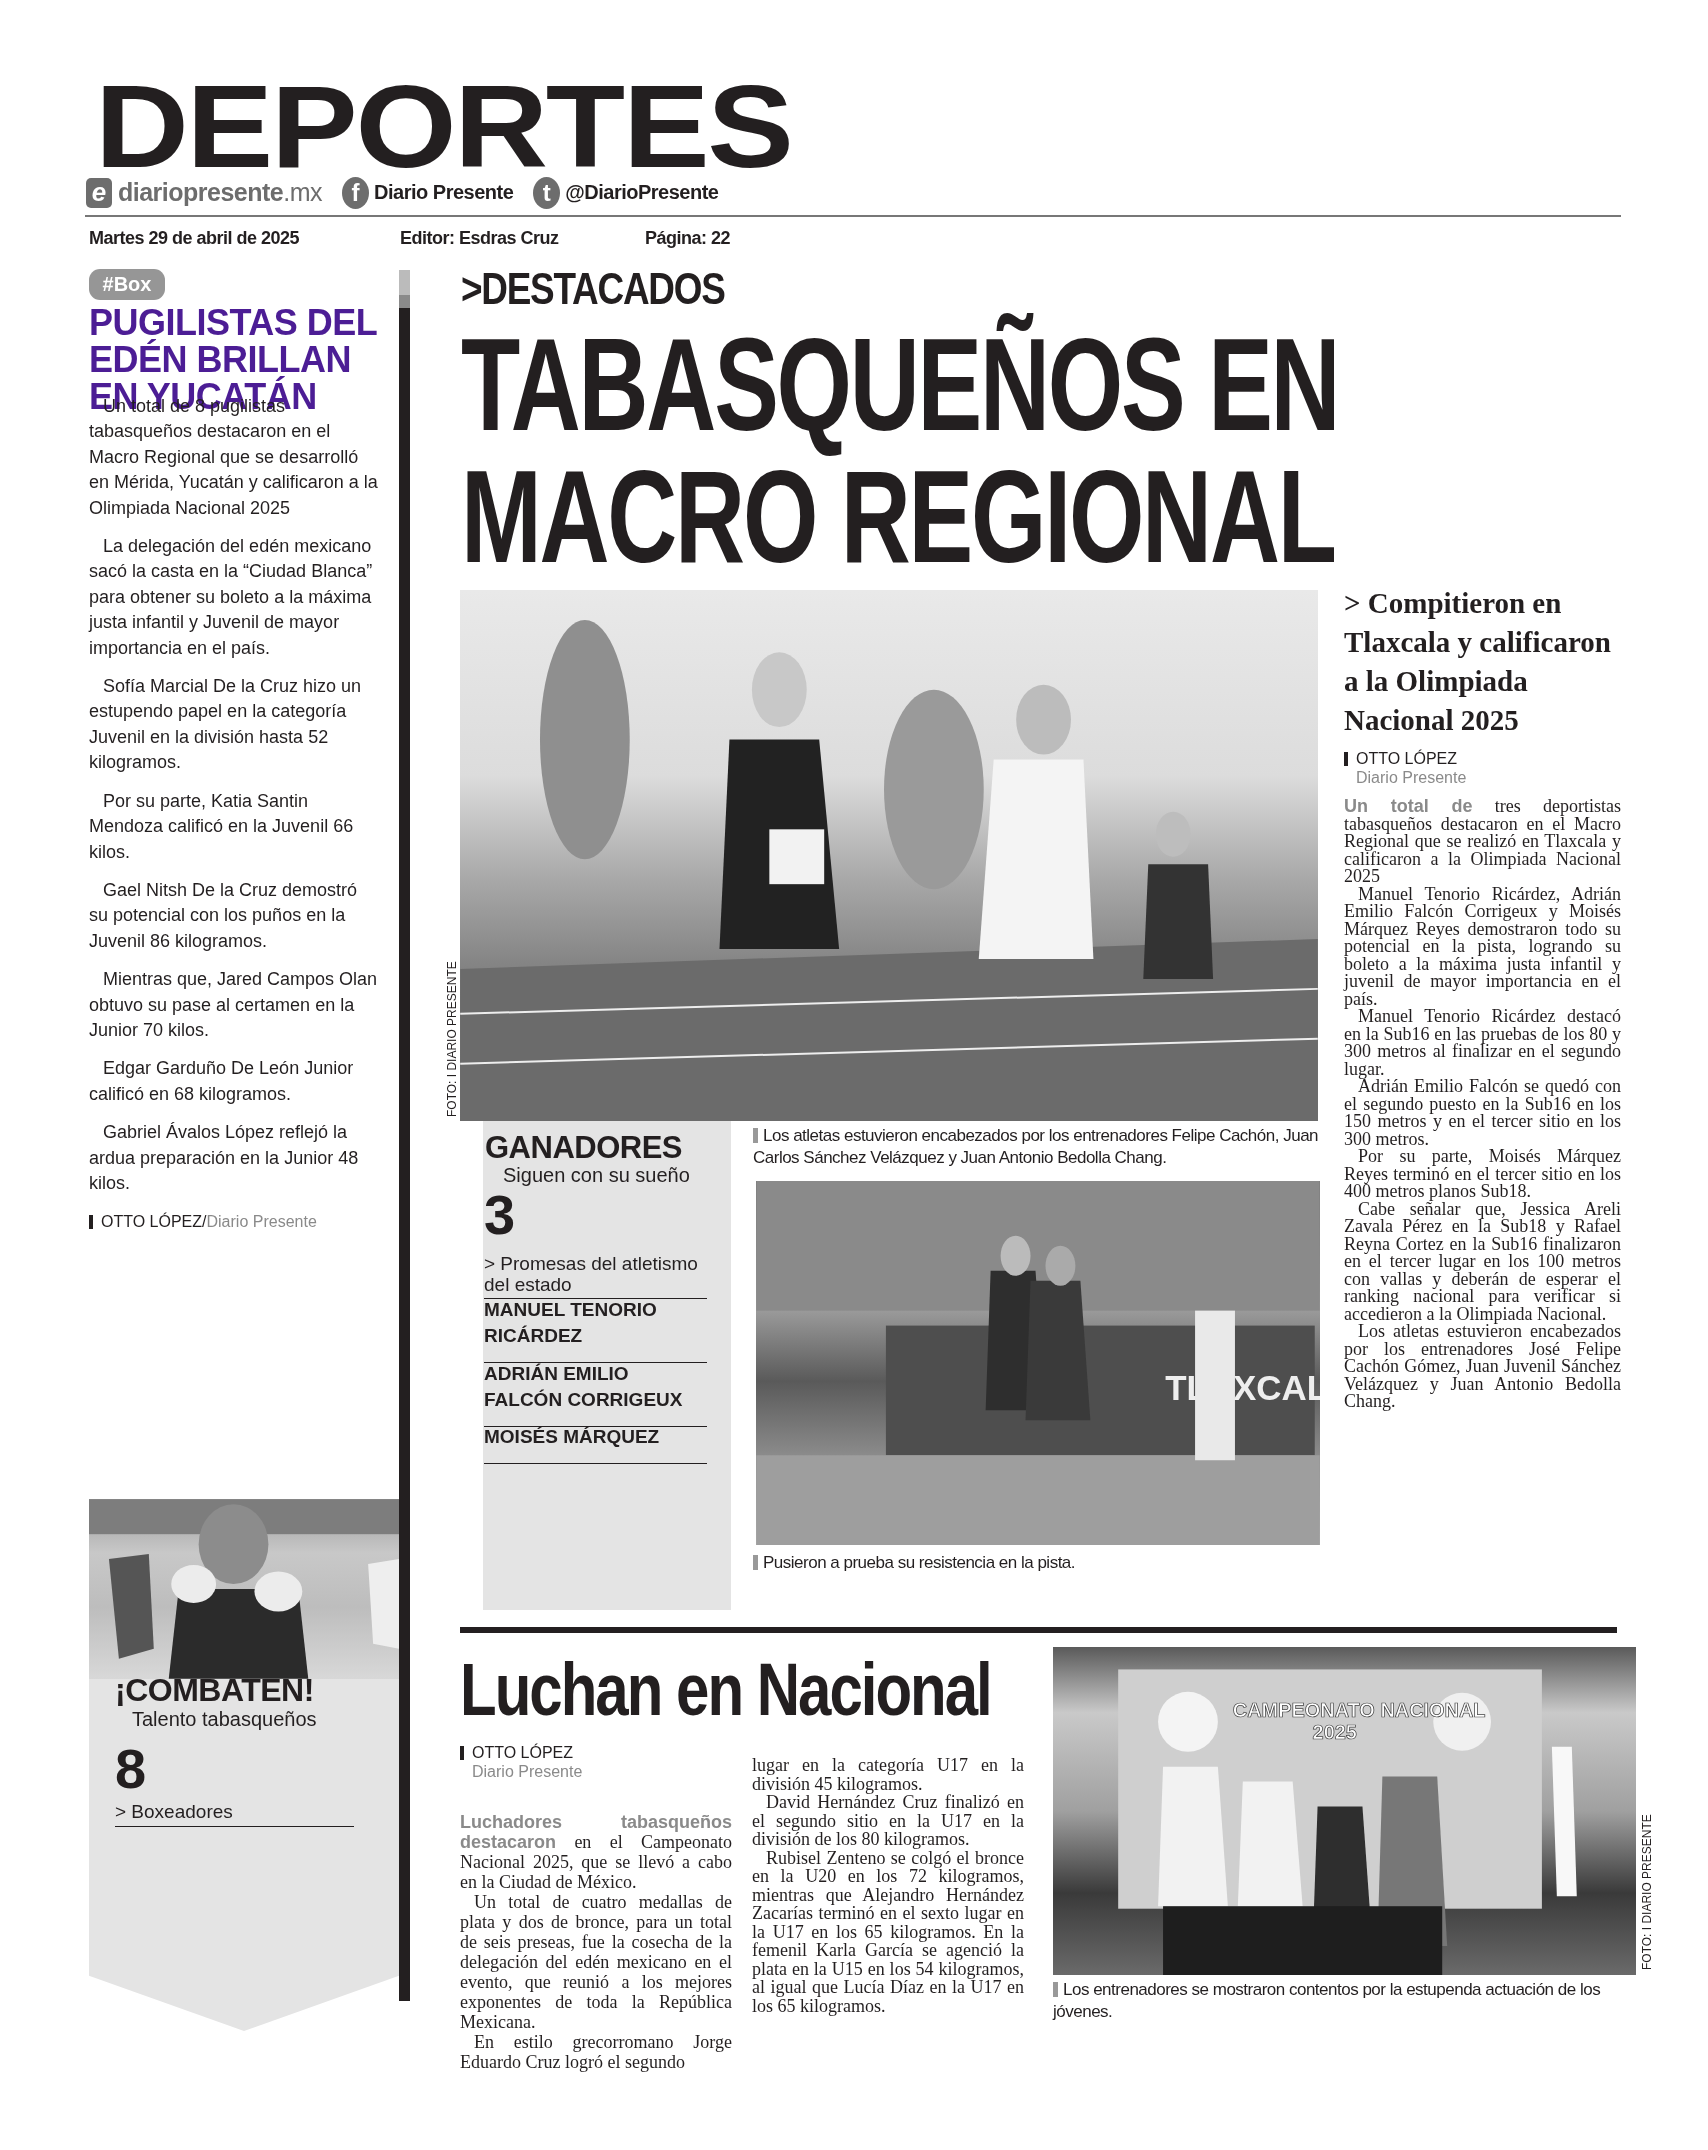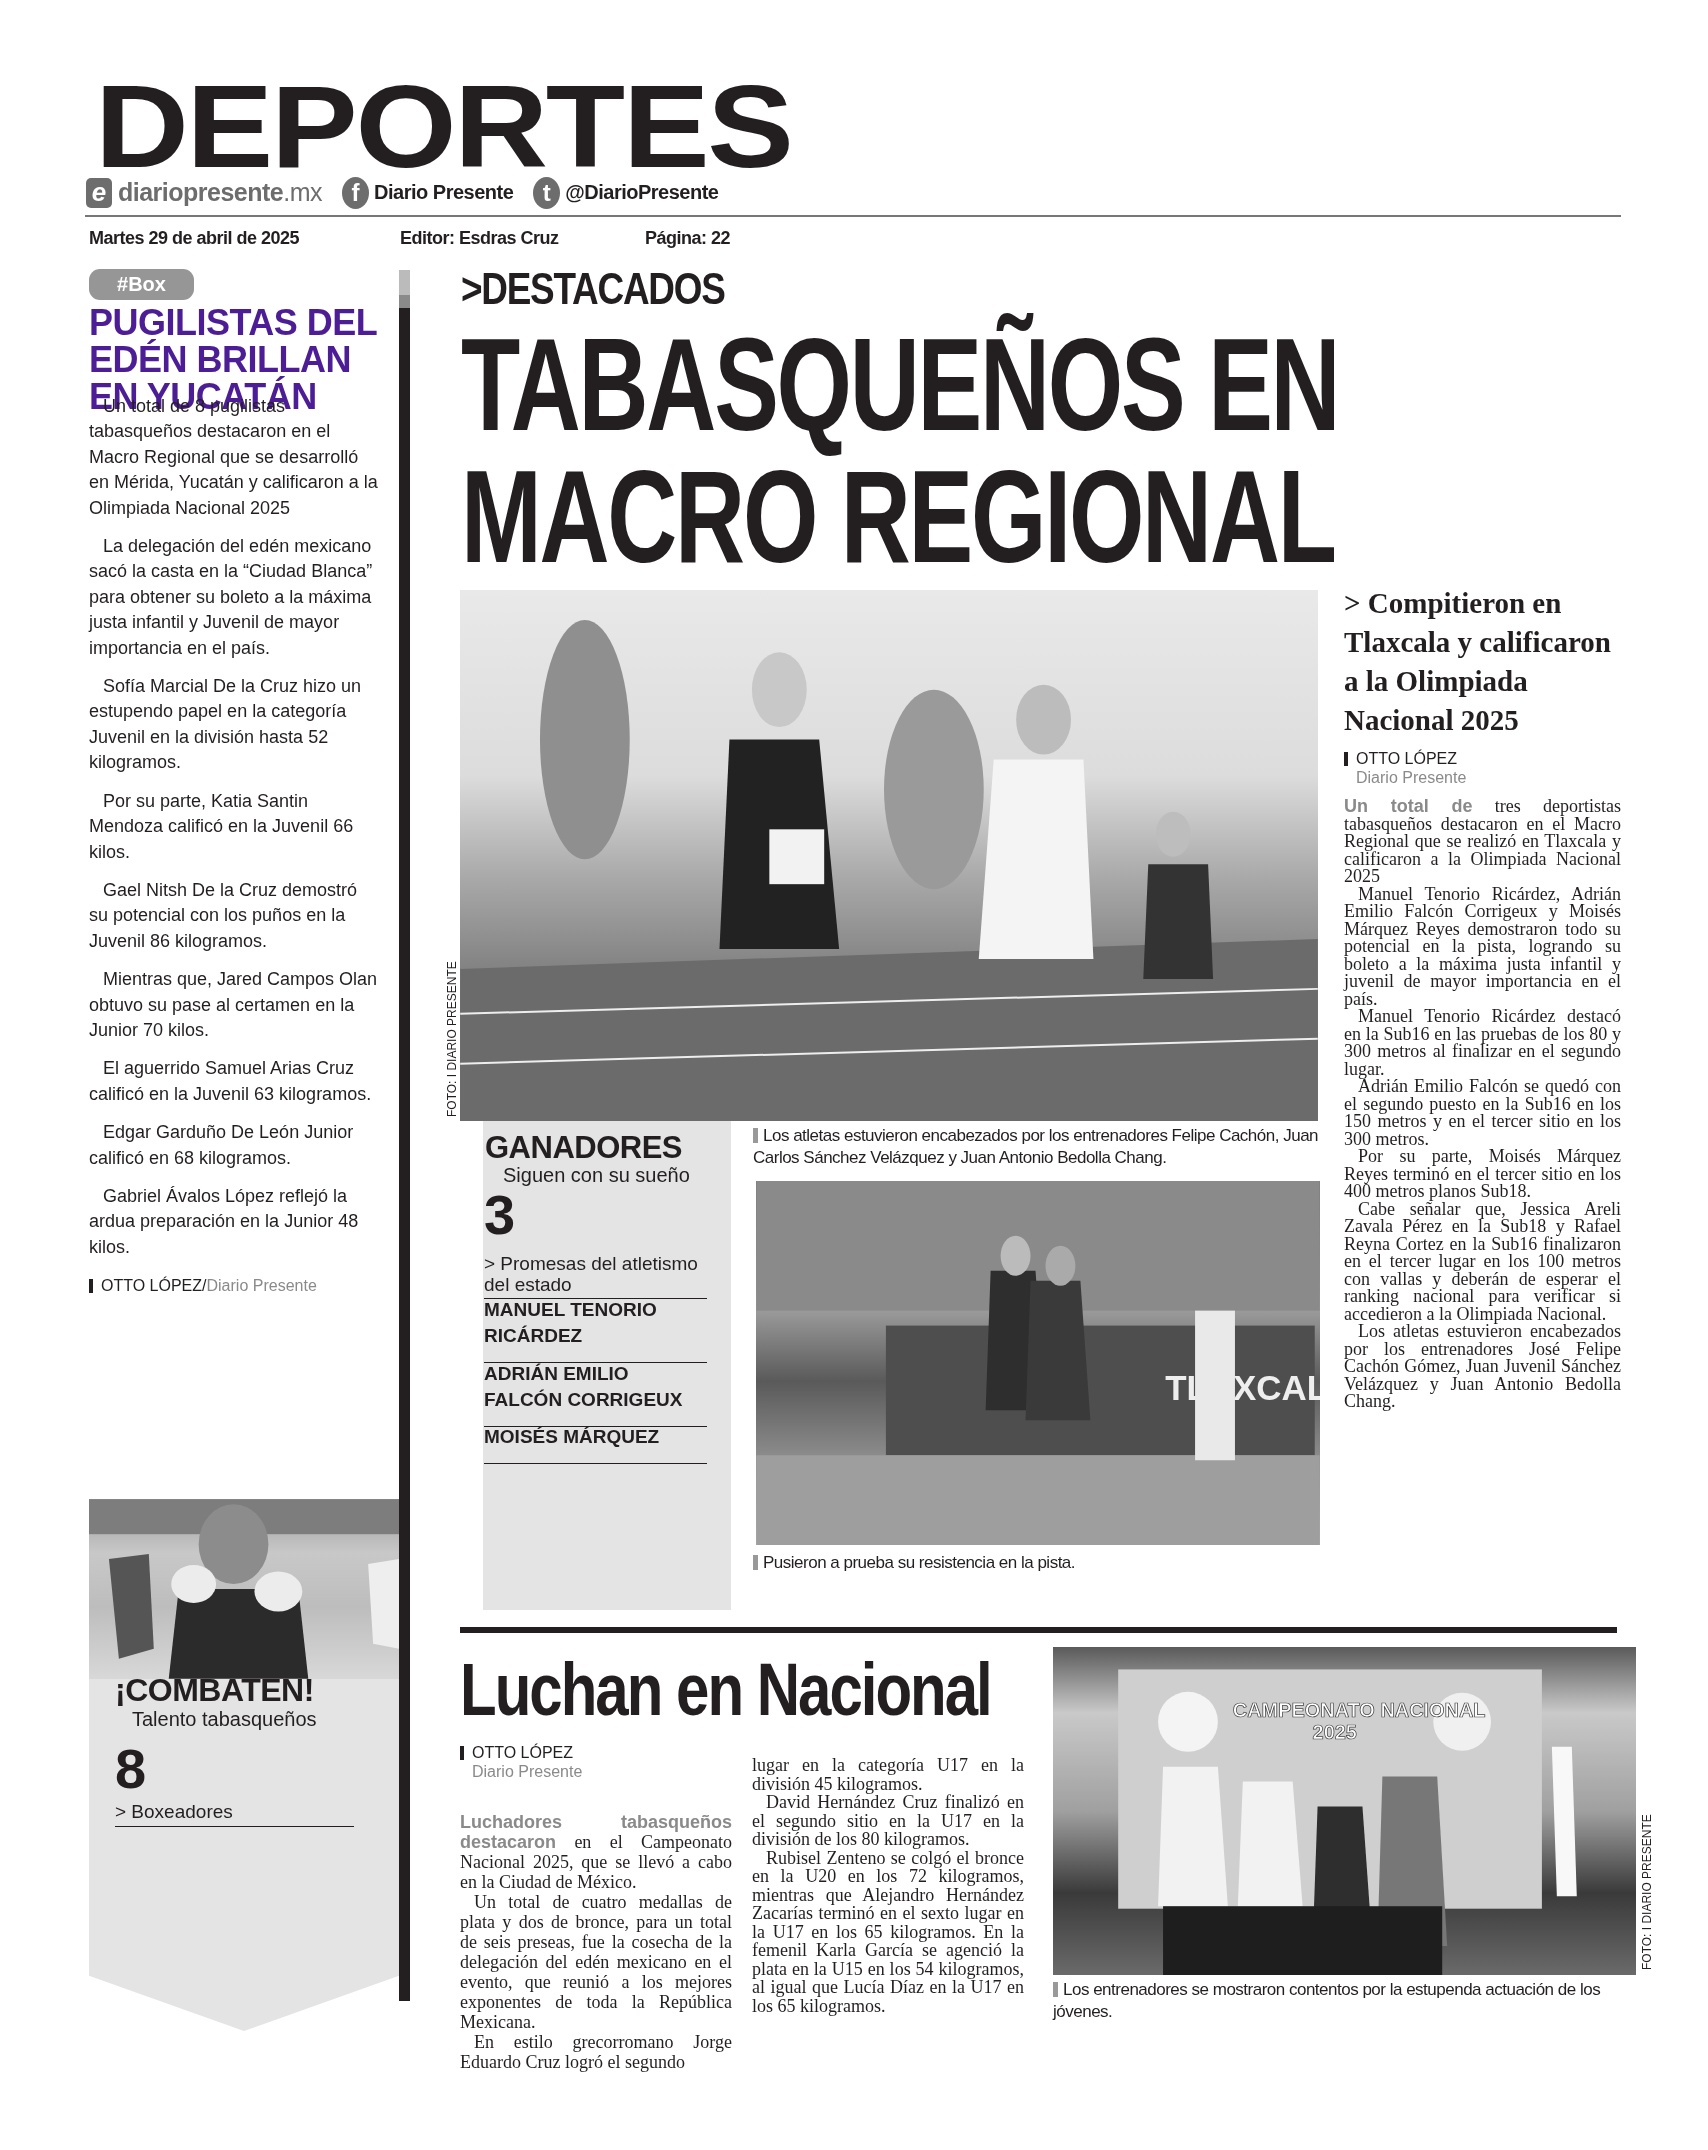--- a/index.html
+++ b/index.html
@@ -14,21 +14,21 @@
   .site-txt { font-size:25px; font-weight:bold; color:#6d6d6d; letter-spacing:-0.5px; }
   .site-txt .tld { font-weight:normal; }
   .fb { margin-left:20px; display:flex; align-items:center; gap:5px; }
   .circ { width:27px; height:32px; border-radius:50%; background:#6d6d6d; color:#fff; font-weight:bold; font-size:24px; display:flex; align-items:center; justify-content:center; }
   .soc-txt { font-size:20px; font-weight:bold; color:#231f20; letter-spacing:-0.5px; }
   .tw { margin-left:20px; display:flex; align-items:center; gap:5px; }
   .hr-top { top:215px; left:85px; width:1536px; height:2px; background:#777; }
   .dateline { top:228px; font-size:18px; font-weight:bold; color:#231f20; letter-spacing:-0.5px; }
 
   
-  .tag { left:89px; top:269px; width:105px; height:31px; background:#969696; border-radius:11px; color:#fff; font-weight:bold; font-size:20px; text-align:center; line-height:31px; }
+  .tag { left:89px; top:269px; width:76px; height:31px; background:#969696; border-radius:11px; color:#fff; font-weight:bold; font-size:20px; text-align:center; line-height:31px; }
   .left-head { left:89px; top:304px; width:299px; font-weight:900; font-size:36px; line-height:37px; letter-spacing:-0.5px; color:#4c1d95; }
   .left-body { left:89px; top:394px; width:289px; font-size:18px; line-height:25.4px; color:#231f20; }
   .left-body p { margin:0 0 13px 0; text-indent:14px; }
   .byline-left .bar, .bar { display:inline-block; width:4px; height:14px; background:#231f20; margin-right:8px; vertical-align:-1.5px; }
   .gray { color:#8a8a8a; }
 
   .vdivider { left:399px; top:270px; width:11px; height:1731px; background:#231f20; }
   .vdivider .cap1 { position:absolute; left:0; top:0; width:11px; height:25px; background:#bbb; }
   .vdivider .cap2 { position:absolute; left:0; top:25px; width:11px; height:12.5px; background:#8a8a8a; }
   .combaten-box { left:89px; top:1637px; width:310px; height:394px; background:#e4e4e4; clip-path:polygon(0 0,100% 0,100% 86%,50% 100%,0 86%); }
@@ -108,21 +108,20 @@
   <div>EDÉN BRILLAN</div>
   <div>EN YUCATÁN</div>
 </div>
 <div class="abs left-body">
   <p>Un total de 8 pugilistas tabasqueños destacaron en el Macro Regional que se desarrolló en Mérida, Yucatán y calificaron a la Olimpiada Nacional 2025</p>
   <p>La delegación del edén mexicano sacó la casta en la “Ciudad Blanca” para obtener su boleto a la máxima justa infantil y Juvenil de mayor importancia en el país.</p>
   <p>Sofía Marcial De la Cruz hizo un estupendo papel en la categoría Juvenil en la división hasta 52 kilogramos.</p>
   <p>Por su parte, Katia Santin Mendoza calificó en la Juvenil 66 kilos.</p>
   <p>Gael Nitsh De la Cruz demostró su potencial con los puños en la Juvenil 86 kilogramos.</p>
   <p>Mientras que, Jared Campos Olan obtuvo su pase al certamen en la Junior 70 kilos.</p>
-  <p>El aguerrido Samuel Arias Cruz calificó en la Juvenil 63 kilogramos.</p>
   <p>Edgar Garduño De León Junior calificó en 68 kilogramos.</p>
   <p>Gabriel Ávalos López reflejó la ardua preparación en la Junior 48 kilos.</p>
   <div style="font-size:16px;"><span class="bar"></span><span>OTTO LÓPEZ/</span><span class="gray">Diario Presente</span></div>
 </div>
 
 <div class="abs vdivider">
   <div class="cap1"></div>
     <div class="cap2"></div>
 </div>
 

